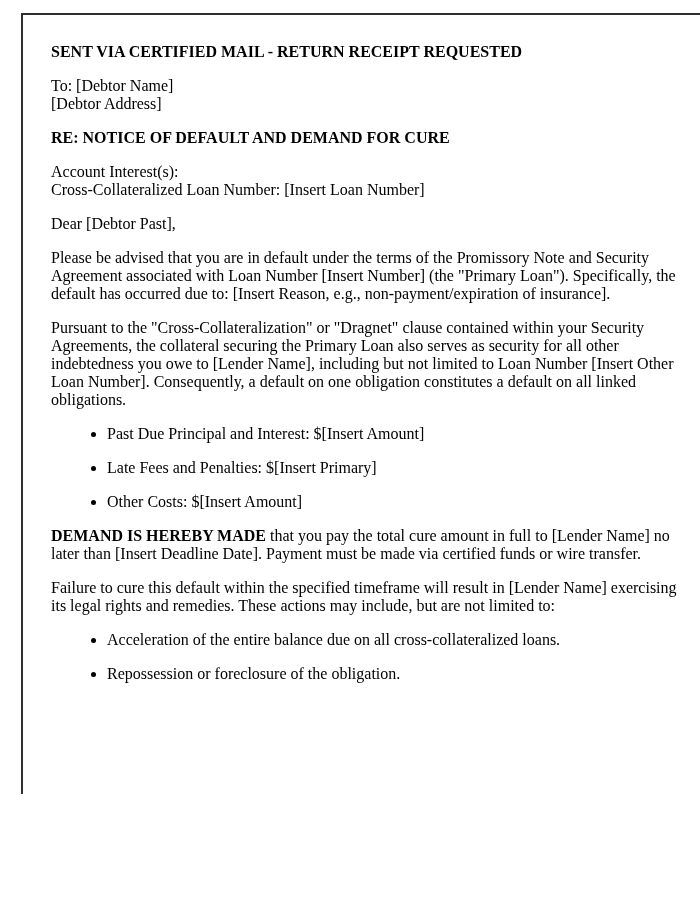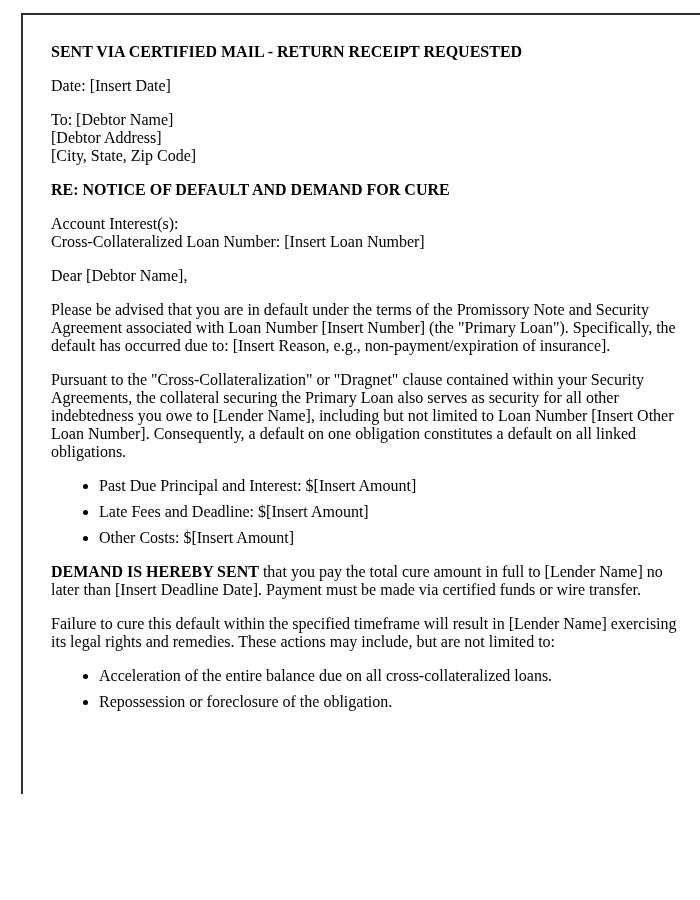--- a/index.html
+++ b/index.html
@@ -34,67 +34,65 @@
   }
   .letter-content p {
     margin: 16px 0;
   }
   .letter-content ul {
     margin: 16px 0;
     padding-left: 40px;
     list-style-type: disc;
   }
   .letter-content li {
-    margin: 8px;
+    margin: 16px;
     padding: 0;
   }
   .bold {
     font-weight: bold;
   }
   .line {
     display: block;
   }
 </style>
 </head>
 <body>
 
 <div class="letter-frame">
   <div class="letter-content">
 
     <p class="bold">SENT VIA CERTIFIED MAIL - RETURN RECEIPT REQUESTED</p>
 
-    <p>Date: [Insert Date]</p>
 
     <p>
       <span class="line">To: [Debtor Name]</span>
       <span class="line">[Debtor Address]</span>
-      <span class="line">[City, State, Zip Code]</span>
     </p>
 
     <p class="bold">RE: NOTICE OF DEFAULT AND DEMAND FOR CURE</p>
 
     <p>
       <span class="line">Account Interest(s):</span>
       <span class="line">Cross-Collateralized Loan Number: [Insert Loan Number]</span>
     </p>
 
-    <p>Dear [Debtor Name],</p>
+    <p>Dear [Debtor Past],</p>
 
     <p>Please be advised that you are in default under the terms of the Promissory Note and Security Agreement associated with Loan Number [Insert Number] (the "Primary Loan"). Specifically, the default has occurred due to: [Insert Reason, e.g., non-payment/expiration of insurance].</p>
 
     <p>Pursuant to the "Cross-Collateralization" or "Dragnet" clause contained within your Security Agreements, the collateral securing the Primary Loan also serves as security for all other indebtedness you owe to [Lender Name], including but not limited to Loan Number [Insert Other Loan Number]. Consequently, a default on one obligation constitutes a default on all linked obligations.</p>
 
 
     <ul>
       <li>Past Due Principal and Interest: $[Insert Amount]</li>
-      <li>Late Fees and Deadline: $[Insert Amount]</li>
+      <li>Late Fees and Penalties: $[Insert Primary]</li>
       <li>Other Costs: $[Insert Amount]</li>
     </ul>
 
-    <p><span class="bold">DEMAND IS HEREBY SENT</span><span> that you pay the total cure amount in full to [Lender Name] no later than [Insert Deadline Date]. Payment must be made via certified funds or wire transfer.</span></p>
+    <p><span class="bold">DEMAND IS HEREBY MADE</span><span> that you pay the total cure amount in full to [Lender Name] no later than [Insert Deadline Date]. Payment must be made via certified funds or wire transfer.</span></p>
 
     <p>Failure to cure this default within the specified timeframe will result in [Lender Name] exercising its legal rights and remedies. These actions may include, but are not limited to:</p>
 
     <ul>
       <li>Acceleration of the entire balance due on all cross-collateralized loans.</li>
       <li>Repossession or foreclosure of the obligation.</li>
     </ul>
 
   </div>
 </div>

